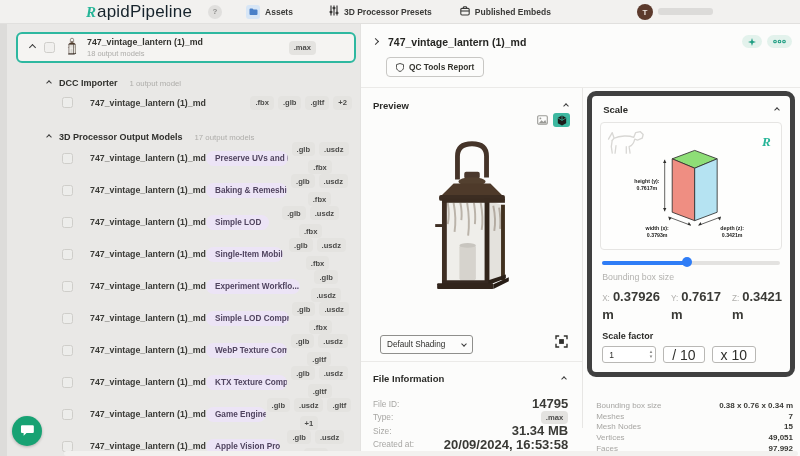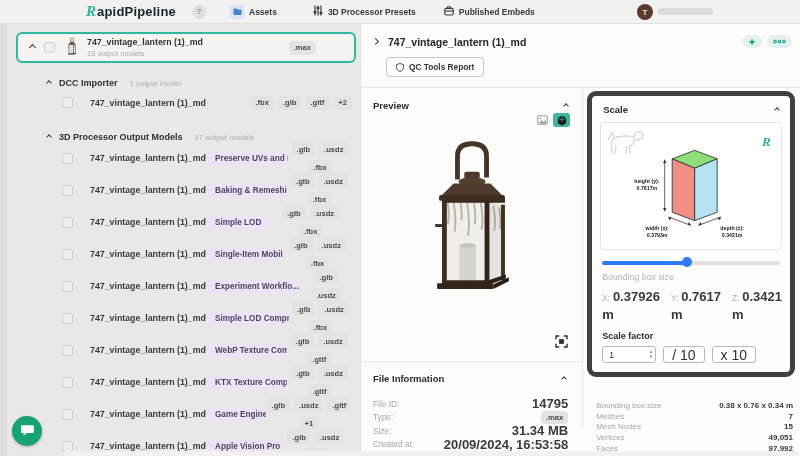--- a/index.html
+++ b/index.html
@@ -4,21 +4,21 @@
 <style>
   *{box-sizing:border-box;margin:0;padding:0;}
   html,body{background:#d7d6d4;}
   body{font-family:"Liberation Sans","DejaVu Sans",sans-serif;color:#2f2f2d;}
   .app{position:relative;width:800px;height:456px;background:#e9e8e6;overflow:hidden;}
 
   
   .topbar{position:absolute;top:0;left:0;right:0;height:24px;background:#f2f1ef;border-bottom:1px solid #e1e0de;display:flex;align-items:center;z-index:5;}
   .logo{margin-left:86px;display:flex;align-items:baseline;cursor:pointer;}
   .logo-r{font-family:"Liberation Serif",serif;font-style:italic;font-weight:bold;font-size:15px;color:#27b598;margin-right:1px;}
-  .logo-rest{font-size:13px;font-weight:bold;color:#17242c;letter-spacing:.2px;}
+  .logo-rest{font-size:17px;font-weight:normal;color:#17242c;letter-spacing:.2px;}
   .help-btn{margin-left:16px;width:14px;height:14px;border-radius:50%;background:#e0dfdd;color:#90908e;font-size:8px;font-weight:bold;display:flex;align-items:center;justify-content:center;cursor:pointer;}
   .nav-item{display:flex;align-items:center;gap:5px;font-size:8.5px;font-weight:bold;color:#3a3a38;cursor:pointer;}
   .nav-assets{margin-left:24px;}
   .nav-presets{margin-left:36px;}
   .nav-embeds{margin-left:28px;}
   .assets-ico{width:14px;height:14px;border-radius:3px;background:#d7e6f6;display:flex;align-items:center;justify-content:center;}
   .avatar{position:absolute;left:637px;top:4px;width:16px;height:16px;border-radius:50%;background:#5c3a2c;color:#f0e8e2;font-size:8px;font-weight:bold;display:flex;align-items:center;justify-content:center;cursor:pointer;}
   .avatar-skel{position:absolute;left:658px;top:8px;width:55px;height:7px;border-radius:3px;background:#dcdbd9;}
 
   
@@ -378,20 +378,24 @@
             <span class="toggle-3d">
               <svg width="10" height="11" viewBox="0 0 12 13">
                   <path d="M6 0.5 L11 3.3 V9.7 L6 12.5 L1 9.7 V3.3 Z" fill="#1c1c1a"></path>
                   <path d="M6 0.5 V6.4 M1 3.3 L6 6.4 L11 3.3" stroke="#3db8a0" stroke-width="0.9" fill="none"></path>
                 </svg>
             </span>
           </div>
           <svg class="lantern-big">
               <use href="#lantern-sym" width="126" height="184"></use>
             </svg>
+          <div class="shading-select">
+            <span>Default Shading</span>
+            <span class="chev down sm" style="margin-top:-2px;"></span>
+          </div>
           <span class="fullscreen-btn">
             <svg width="13" height="13" viewBox="0 0 13 13" fill="none" stroke="#2f2f2c" stroke-width="1.4">
                 <path d="M1,4.2 V1 H4.2 M8.8,1 H12 V4.2 M12,8.8 V12 H8.8 M4.2,12 H1 V8.8"></path>
                 <rect x="4.1" y="4.1" width="4.8" height="4.8" fill="#2f2f2c" stroke="none"></rect>
               </svg>
           </span>
         </div>
         <div class="fileinfo">
           <div class="sec-hd" style="padding:11px 2px 0 0;">
             <span class="sec-label">File Information</span>

